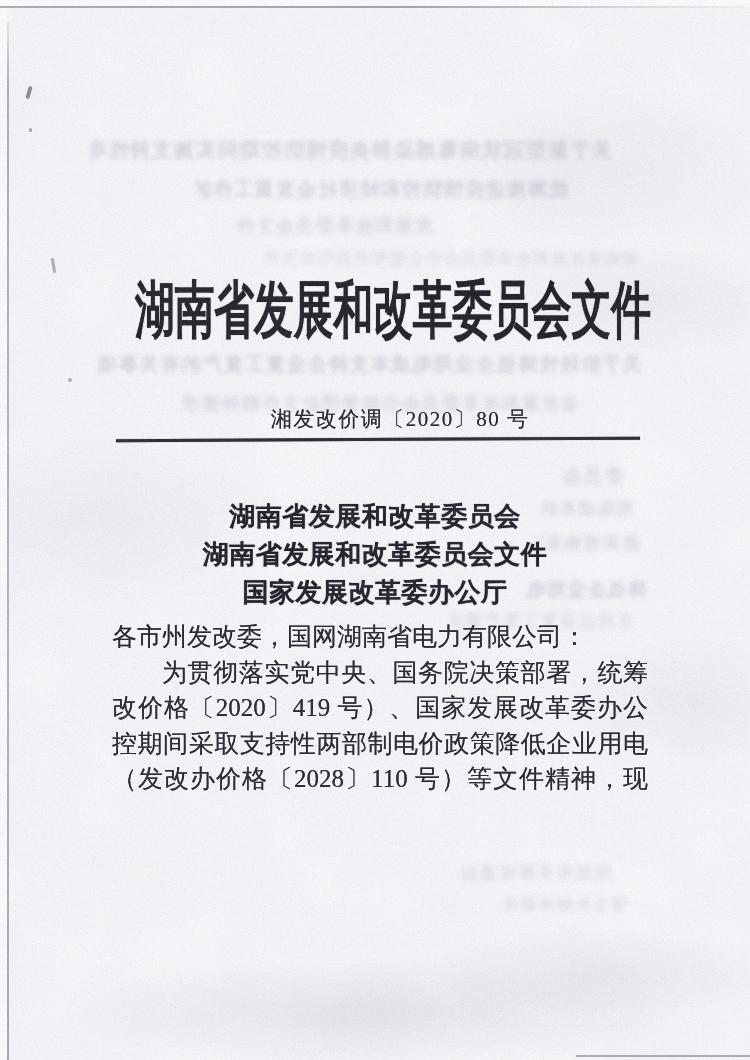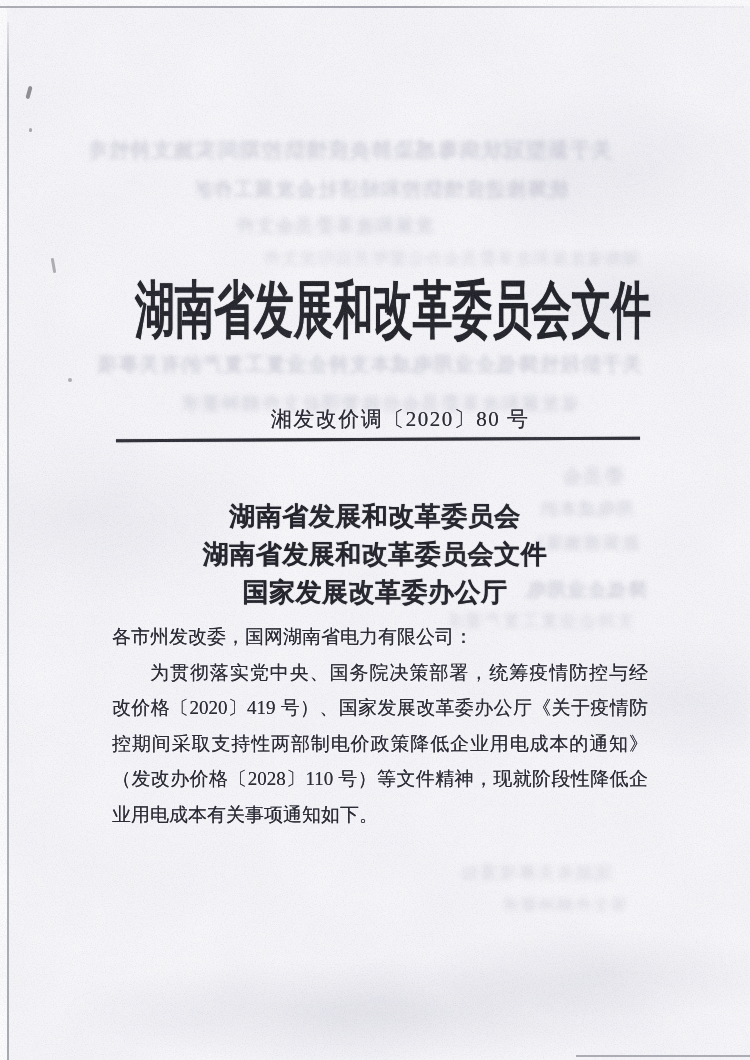--- a/index.html
+++ b/index.html
@@ -42,21 +42,21 @@
     transform:rotate(-0.28deg);box-shadow:0 0 1px rgba(40,40,50,.7);
   }
   .doc-title{
     position:absolute;top:471px;left:0;width:750px;text-align:center;
     font-weight:bold;color:#1e1e26;font-size:26px;line-height:38px;letter-spacing:.5px;
     text-shadow:0 0 .8px rgba(25,25,35,.85);
     margin-top:27px;
   }
   .body-text{
     position:absolute;left:112px;top:619px;width:536px;
-    font-size:19px;line-height:35.5px;color:#24242e;
+    font-size:25px;line-height:35.5px;color:#24242e;
     text-shadow:0 0 .6px rgba(30,30,42,.75);
   }
   .bline{height:35.5px;overflow:hidden;text-align:justify;text-align-last:justify;word-break:break-all;}
   .bline.natural{text-align:left;text-align-last:left;}
   .bline.indent{text-indent:2em;}
 
   
   .bleed{
     position:absolute;color:#8f8da5;font-weight:bold;white-space:nowrap;overflow:hidden;
     transform:scaleX(-1);filter:blur(2.2px);opacity:.3;font-size:20px;letter-spacing:1px;
@@ -101,21 +101,20 @@
     <div>湖南省发展和改革委员会文件</div>
     <div>国家发展改革委办公厅</div>
   </div>
 
   <div class="body-text">
     <div class="bline natural">各市州发改委，国网湖南省电力有限公司：</div>
     <div class="bline indent">为贯彻落实党中央、国务院决策部署，统筹疫情防控与经</div>
     <div class="bline">改价格〔2020〕419 号）、国家发展改革委办公厅《关于疫情防</div>
     <div class="bline">控期间采取支持性两部制电价政策降低企业用电成本的通知》</div>
     <div class="bline">（发改办价格〔2028〕110 号）等文件精神，现就阶段性降低企</div>
-    <div class="bline natural">业用电成本有关事项通知如下。</div>
   </div>
 
   <div class="speck" style="left:27px;top:86px;width:4px;height:13px;transform:rotate(15deg);"></div>
   <div class="speck" style="left:29px;top:128px;width:3px;height:4px;opacity:.5;"></div>
   <div class="speck" style="left:52px;top:258px;width:3px;height:15px;transform:rotate(-10deg);opacity:.45;"></div>
   <div class="speck" style="left:68px;top:378px;width:4px;height:4px;opacity:.45;"></div>
 
   <div class="edge-white-left"></div>
   <div class="edge-white-top"></div>
   <div class="edge-top"></div>

